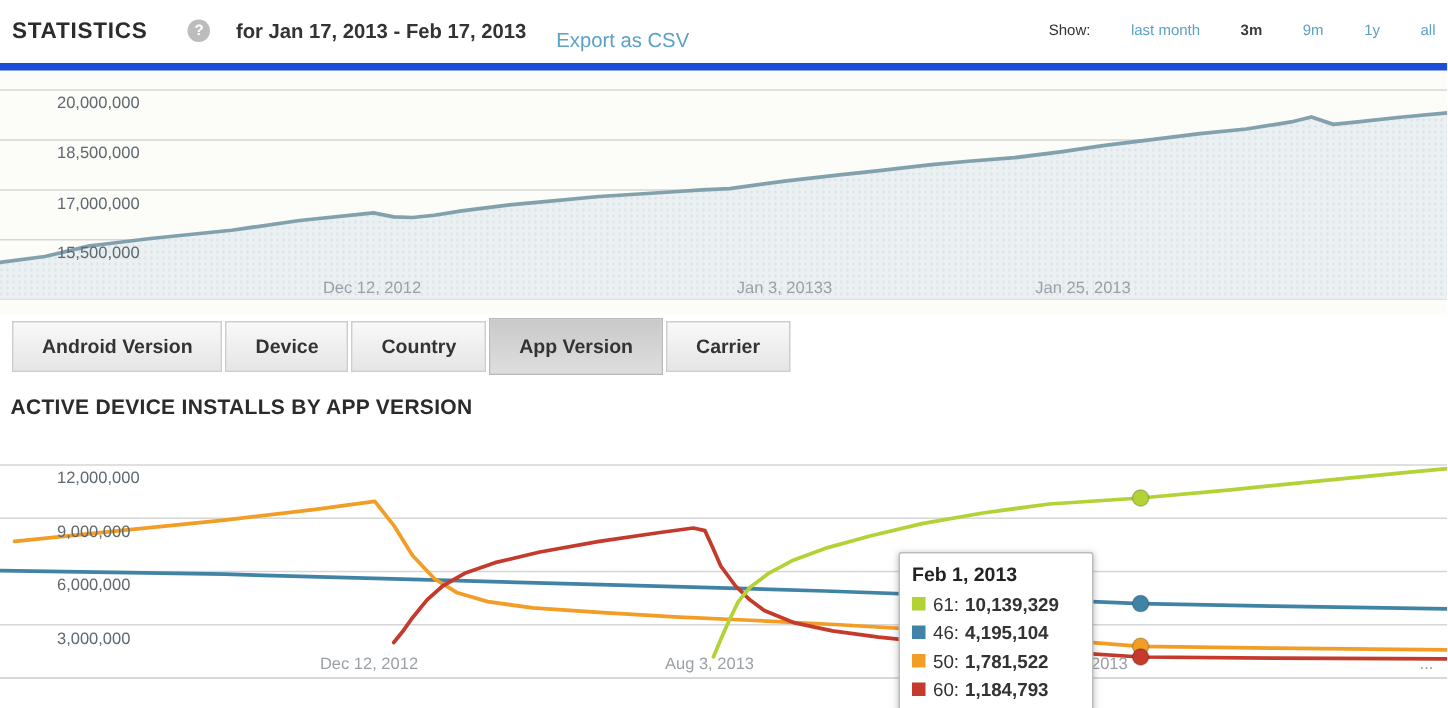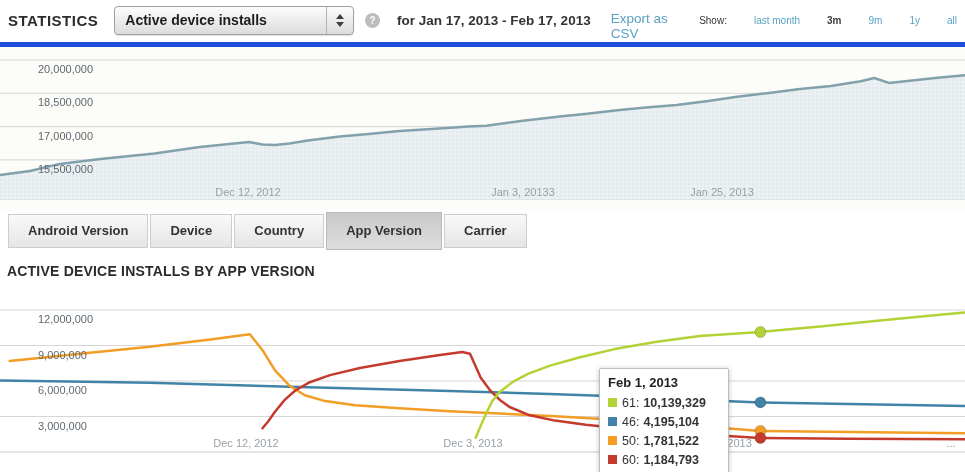--- a/index.html
+++ b/index.html
@@ -50,27 +50,20 @@
   .tt-sq{width:9px;height:9px;margin-right:5px;flex:0 0 9px;}
   .tt-val{font-weight:bold;margin-left:4px;}
 </style>
 </head>
 <body>
 
 <div id="page">
 
   <div class="header">
     <span class="page-title">STATISTICS</span>
-    <div class="dropdown">
-      <span class="dd-text">Active device installs</span>
-      <div class="dd-arrows">
-        <div class="tri-up"></div>
-          <div class="tri-down"></div>
-      </div>
-    </div>
     <div class="help">?</div>
     <span class="date-range">for Jan 17, 2013 - Feb 17, 2013</span>
     <a class="link export">Export as CSV</a>
     <div class="show-group">
       <span class="show-label">Show:</span>
     <span class="range-link">last month</span>
         <span class="range-link active">3m</span>
         <span class="range-link">9m</span>
         <span class="range-link">1y</span>
         <span class="range-link">all</span>
@@ -126,21 +119,21 @@
         <circle cx="760.4" cy="112.4" r="5.5" fill="#4183a7" stroke="rgba(0,0,0,0.18)" stroke-width="1"></circle>
         <circle cx="760.4" cy="140.9" r="5.5" fill="#f29d25" stroke="rgba(0,0,0,0.18)" stroke-width="1"></circle>
         <circle cx="760.4" cy="148.0" r="5.5" fill="#c43a2c" stroke="rgba(0,0,0,0.18)" stroke-width="1"></circle>
         <circle cx="760.4" cy="42.0" r="5.5" fill="#b2d235" stroke="rgba(0,0,0,0.18)" stroke-width="1"></circle>
       </svg>
       <div class="y-label" style="top: 23px;">12,000,000</div>
       <div class="y-label" style="top: 59px;">9,000,000</div>
       <div class="y-label" style="top: 94px;">6,000,000</div>
       <div class="y-label" style="top: 130px;">3,000,000</div>
       <div class="x-label" style="left: 246px; top: 147px;">Dec 12, 2012</div>
-      <div class="x-label" style="left: 473px; top: 147px;">Dec 3, 2013</div>
+      <div class="x-label" style="left: 473px; top: 147px;">Aug 3, 2013</div>
       <div class="x-label" style="left: 720px; top: 147px;">Jan 25, 2013</div>
       <div class="x-label" style="left: 951px; top: 147px;">...</div>
     </div>
 
   <div class="tooltip">
     <div class="tt-date">Feb 1, 2013</div>
   <div class="tt-row">
         <span class="tt-sq" style="background: rgb(178, 210, 53);"></span>
         <span>61:</span>
         <span class="tt-val">10,139,329</span>

